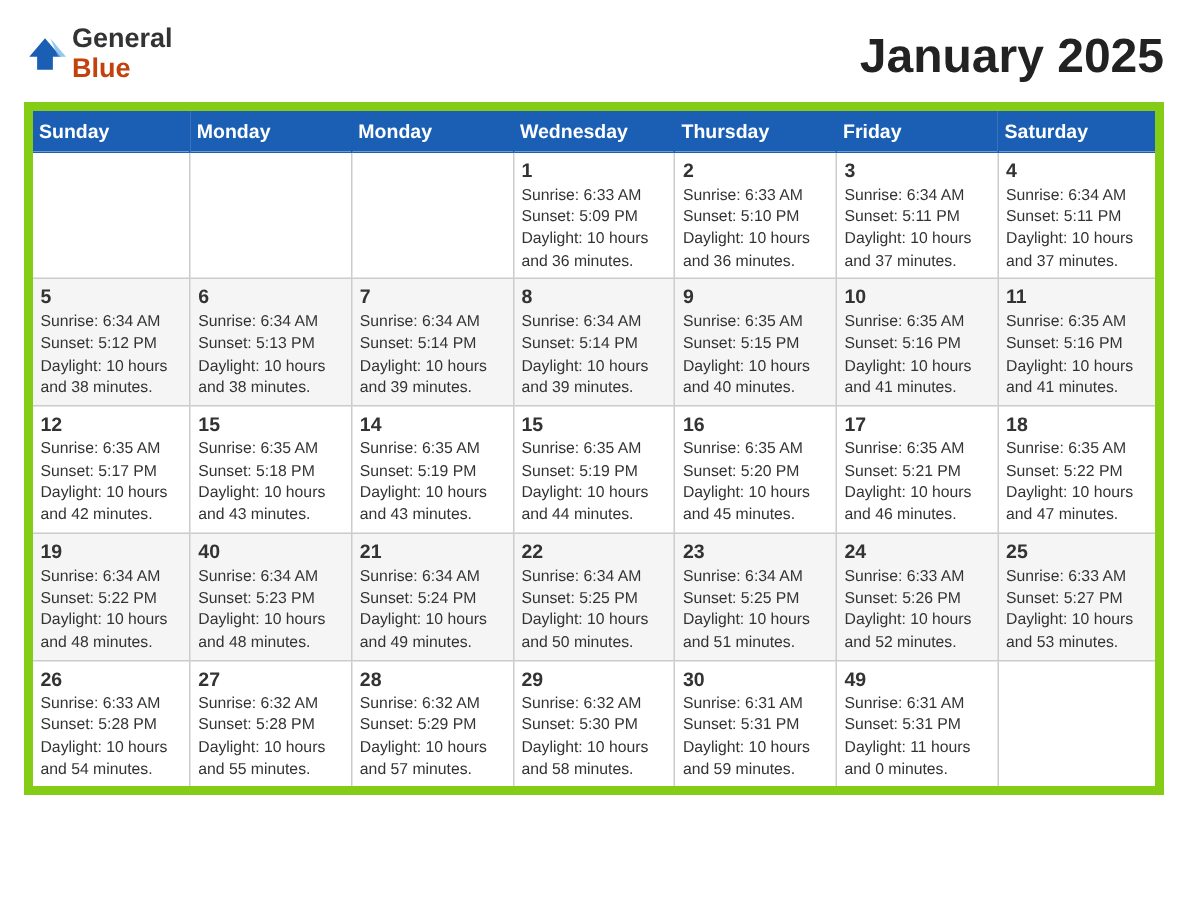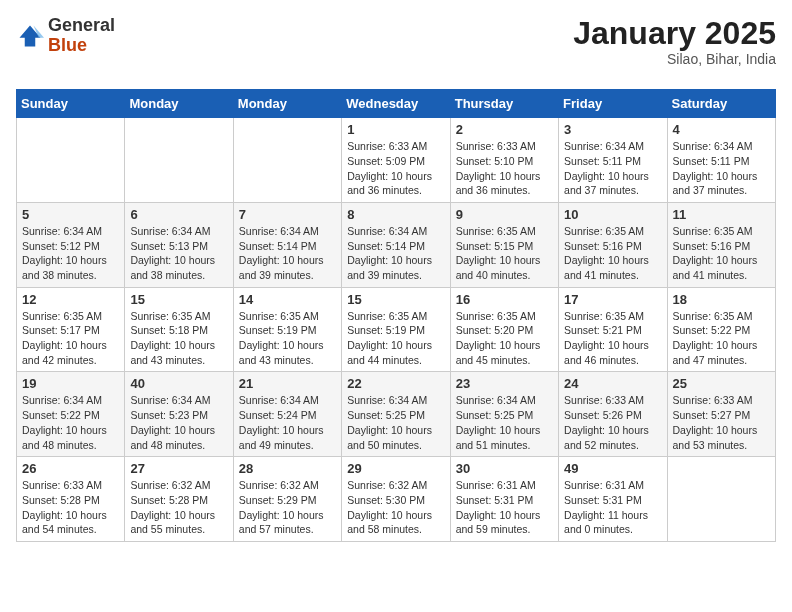--- a/index.html
+++ b/index.html
@@ -5,23 +5,23 @@
     * { box-sizing: border-box; margin: 0; padding: 0; }
     body {
       font-family: Arial, sans-serif;
       background: #fff;
       width: 792px;
       min-height: 612px;
       padding: 16px;
     }
     .header {
       display: flex;
-      align-items: flex-start;
+      align-items: flex-end;
       justify-content: space-between;
-      margin-bottom: 22px;
+      margin-bottom: 12px;
     }
     .logo {
       display: flex;
       align-items: center;
       gap: 4px;
     }
     .logo-text {
       font-size: 18px;
       font-weight: bold;
       line-height: 1.1;
@@ -41,21 +41,21 @@
       color: #222;
       line-height: 1.1;
     }
     .title-block p {
       font-size: 14px;
       color: #555;
     }
     .calendar {
       width: 100%;
       border-collapse: collapse;
-      border: 1px solid #84cc16;
+      border: 6px solid #84cc16;
     }
     .calendar th {
       background-color: #1a5fb4;
       color: #fff;
       font-size: 13px;
       font-weight: bold;
       padding: 6px 4px;
       text-align: left;
       border: 1px solid #1a5fb4;
     }
@@ -99,21 +99,20 @@
       <polygon points="16,4 28,18 22,18 22,28 10,28 10,18 4,18" fill="#1a5fb4"></polygon>
       <polygon points="20,4 32,18 26,18" fill="#6ab0e8" opacity="0.7"></polygon>
     </svg>
     <div class="logo-text">
       <span class="logo-general">General</span><br>
       <span class="logo-blue">Blue</span>
     </div>
   </div>
   <div class="title-block">
     <h1>January 2025</h1>
-    <p>Silao, Bihar, India</p>
   </div>
 </div>
 
 <table class="calendar">
   <thead>
     <tr>
     <th>Sunday</th>
         <th>Monday</th>
         <th>Monday</th>
         <th>Wednesday</th>

